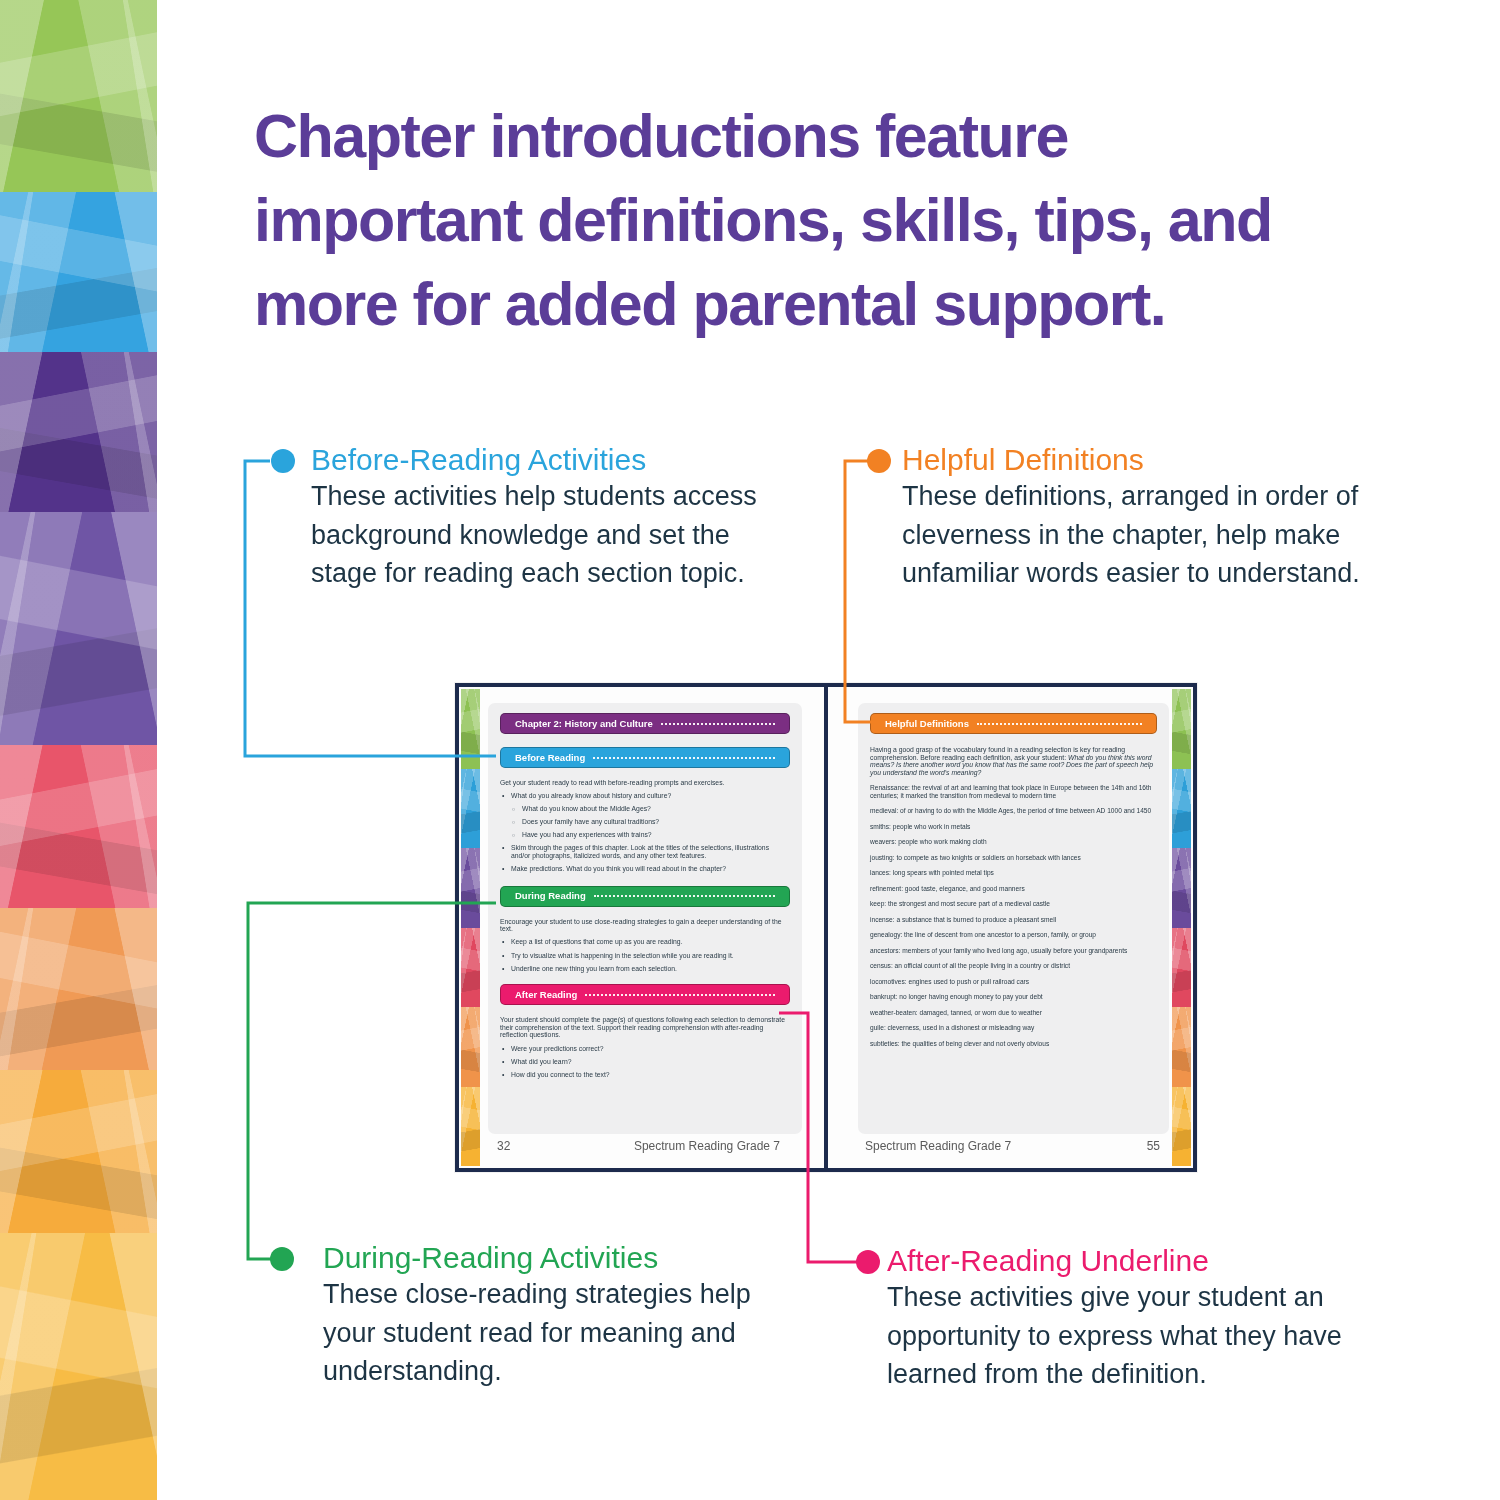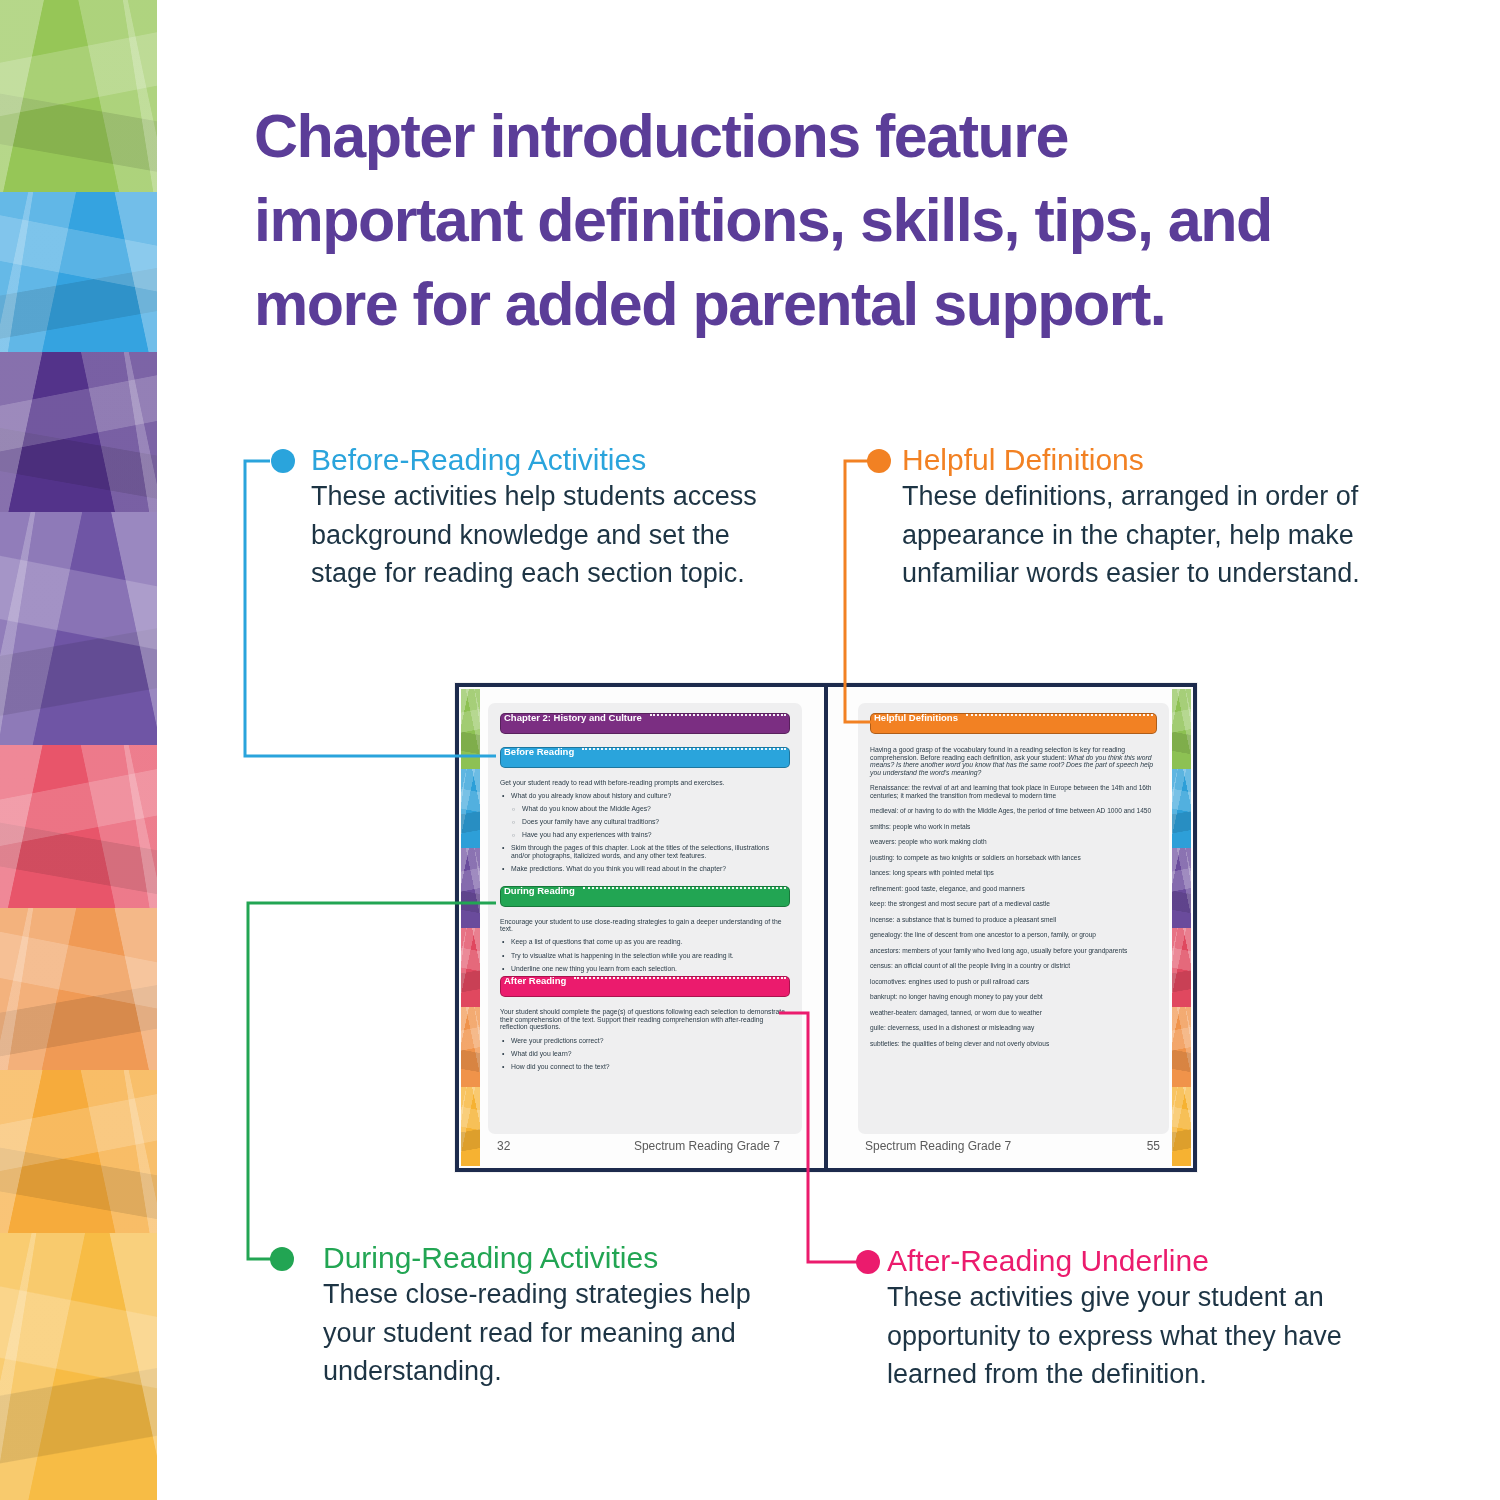--- a/index.html
+++ b/index.html
@@ -49,27 +49,27 @@
   .gutter{position:absolute;left:365px;top:0;bottom:0;width:4px;background:var(--navy)}
   .pstrip{position:absolute;top:2px;bottom:2px;width:19px;display:flex;flex-direction:column}
   .pstrip.left{left:2px}.pstrip.right{right:2px}
   .pseg{flex:1;position:relative;overflow:hidden}
 
   .panel{position:absolute;top:16px;height:431px;background:var(--panel);border-radius:7px;
          padding:10px 12px;font-size:6.8px;line-height:7.6px;color:#2a3b47}
   .panel.lp{left:29px;width:314px}
   .panel.rp{left:399px;width:311px}
 
-  .bar{display:flex;height:21px;border-radius:5px;padding:0 3px;
+  .bar{display:flex;align-items:center;height:21px;border-radius:5px;padding:0 14px;
        color:#fff;font-weight:bold;font-size:9.5px;border:1.5px solid rgba(0,0,0,.28)}
   .leader{flex:1;margin-left:8px;height:0;border-top:2px dotted rgba(255,255,255,.92)}
   .bar-chapter{background:var(--barpurple)}
   .bar-before{background:var(--blue);margin-top:13px}
   .bar-during{background:var(--green);margin-top:13px}
-  .bar-after{background:var(--pink);margin-top:4px}
+  .bar-after{background:var(--pink);margin-top:12px}
   .bar-helpful{background:var(--orange)}
 
   .intro{margin-top:11px}
   .bullet{position:relative;padding-left:11px;margin-top:5.5px}
   .bullet::before{content:"\2022";position:absolute;left:2px;top:0}
   .sub{position:relative;padding-left:22px;margin-top:5.5px}
   .sub::before{content:"\25CB";position:absolute;left:12px;top:.5px;font-size:5px}
 
   .rp .intro{margin-top:12px}
   .rp .intro i{font-style:italic}
@@ -102,21 +102,21 @@
     <span>important definitions, skills, tips, and</span>
     <span>more for added parental support.</span>
   </h1>
 
   <div class="callout co-before">
     <h2>Before-Reading Activities</h2>
     <p>These activities help students access background knowledge and set the stage for reading each section topic.</p>
   </div>
   <div class="callout co-helpful">
     <h2>Helpful Definitions</h2>
-    <p>These definitions, arranged in order of appearance in the chapter, help make unfamiliar words easier to understand.</p>
+    <p>These definitions, arranged in order of cleverness in the chapter, help make unfamiliar words easier to understand.</p>
   </div>
   <div class="callout co-during">
     <h2>During-Reading Activities</h2>
     <p>These close-reading strategies help your student read for meaning and understanding.</p>
   </div>
   <div class="callout co-after">
     <h2>After-Reading Underline</h2>
     <p>These activities give your student an opportunity to express what they have learned from the definition.</p>
   </div>
 

